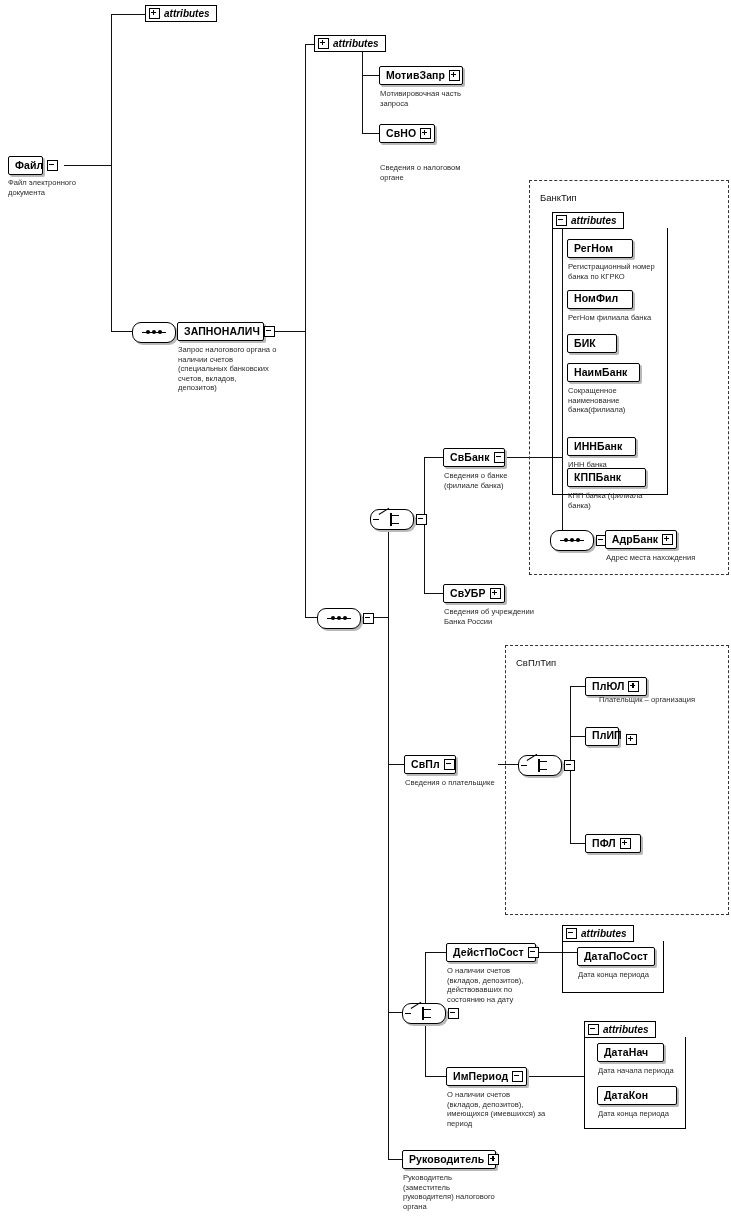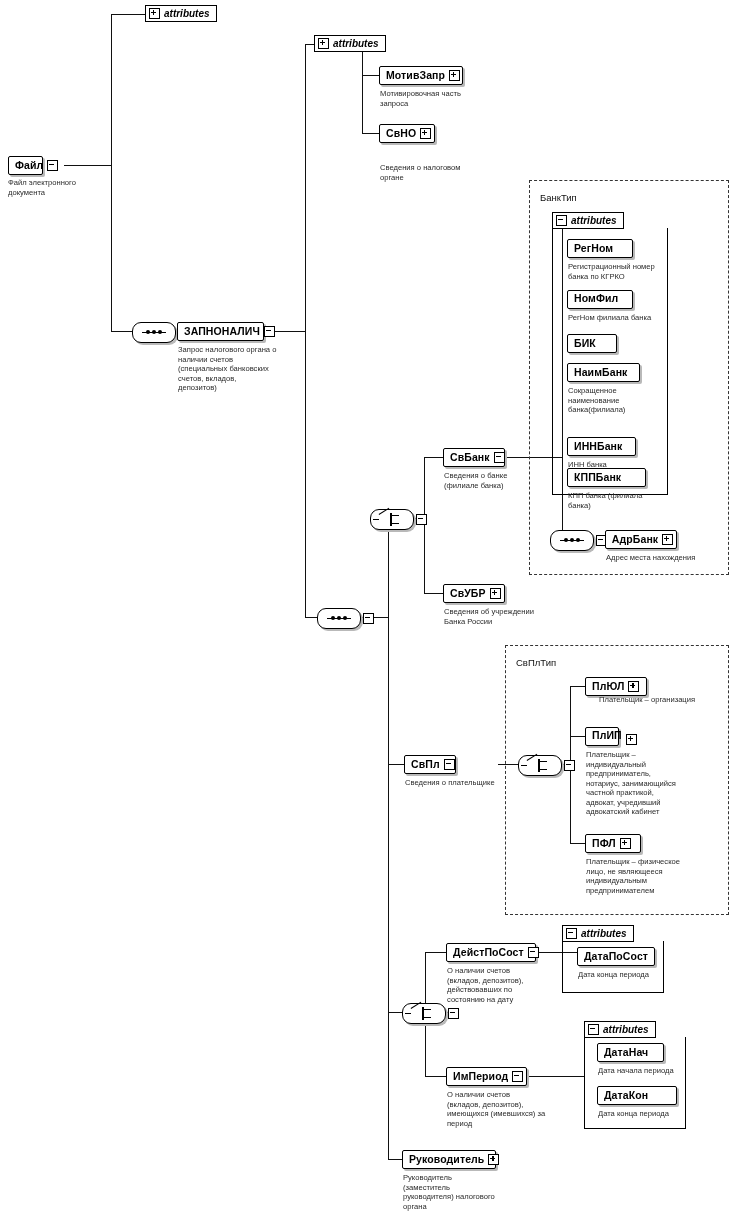--- a/index.html
+++ b/index.html
@@ -301,36 +301,25 @@
   <div class="node" style="left:585px;top:677px;width:62px;">
     <span class="lbl">ПлЮЛ</span>
     <span class="tgl plus"></span>
   </div>
   <div class="doc" style="left:586px;top:695px;width:140px;padding-left:13px;">Плательщик – организация</div>
 
   <div class="node" style="left:585px;top:727px;width:34px;align-items:flex-end;">
     <span class="lbl">ПлИП</span>
     <span class="tgl plus"></span>
   </div>
-  <div class="doc" style="left:586px;top:750px;width:118px;">Плательщик –
-индивидуальный
-предприниматель,
-нотариус, занимающийся
-частной практикой,
-адвокат, учредивший
-адвокатский кабинет</div>
 
   <div class="node" style="left:585px;top:834px;width:56px;">
     <span class="lbl">ПФЛ</span>
     <span class="tgl plus"></span>
   </div>
-  <div class="doc" style="left:586px;top:857px;width:124px;">Плательщик – физическое
-лицо, не являющееся
-индивидуальным
-предпринимателем</div>
 
   <div class="comp" style="left:402px;top:1003px;">
     <div class="hex">
       <div class="chomark">
           <div class="dash"></div>
           <div class="slash"></div>
           <div class="vb"></div>
           <div class="s1"></div>
           <div class="s2"></div>
         </div>

